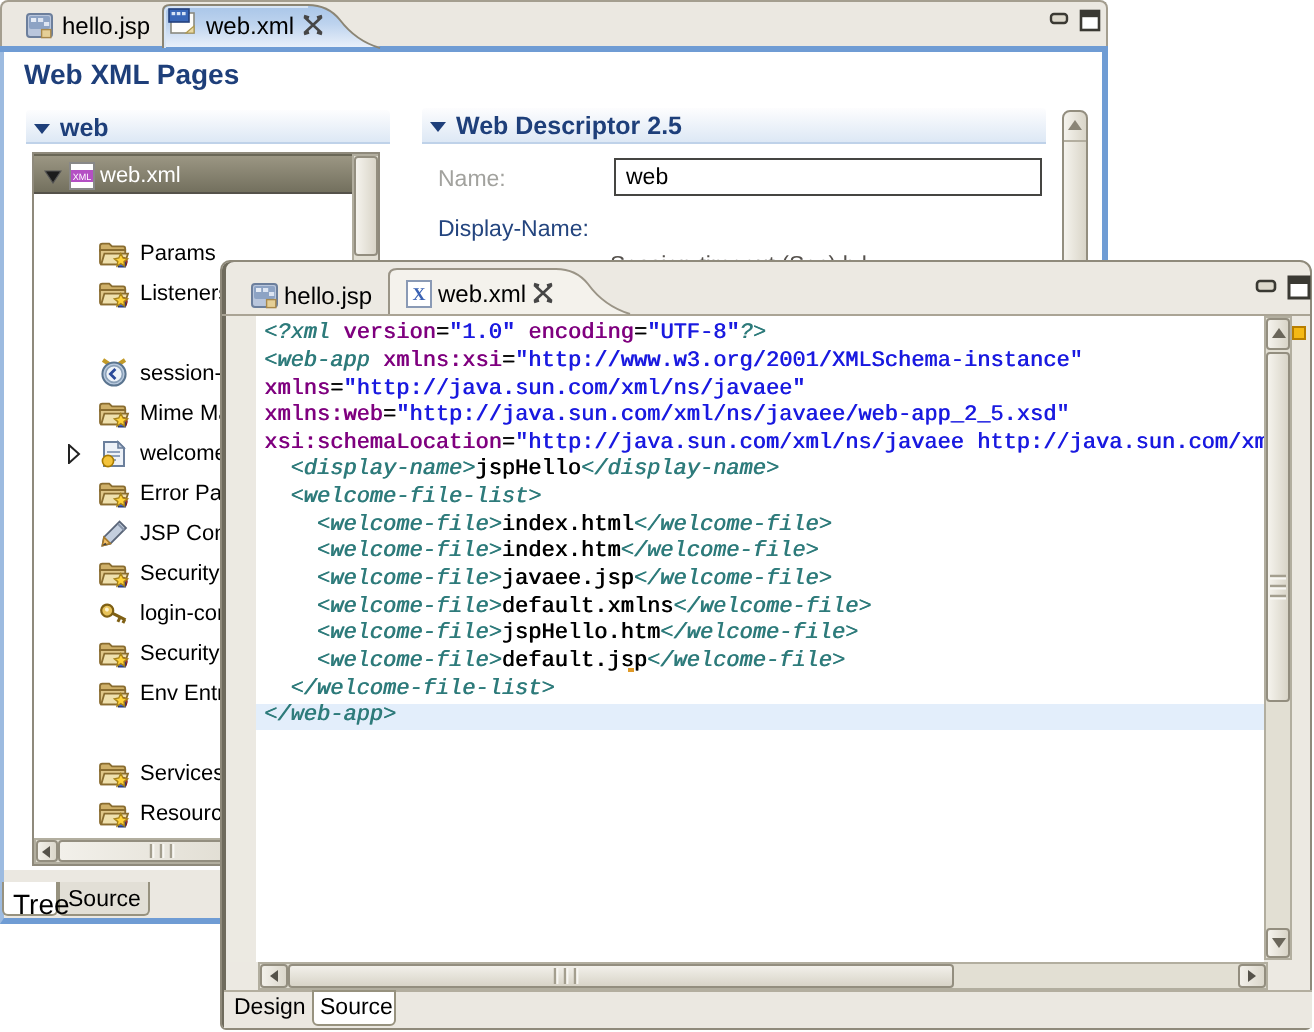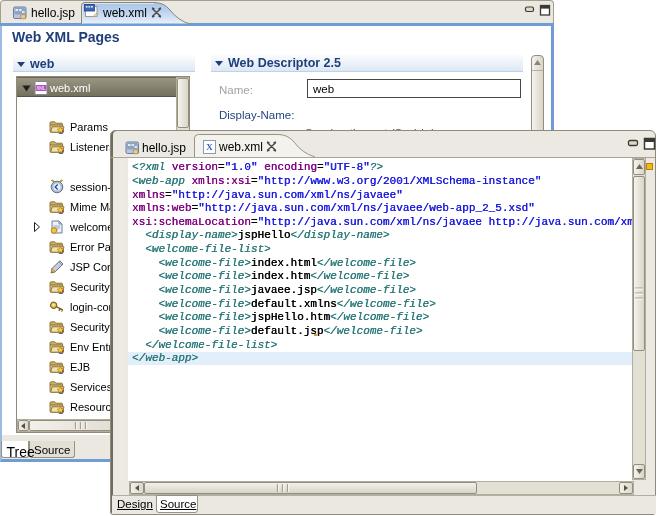--- a/index.html
+++ b/index.html
@@ -58,21 +58,21 @@
 #fruler { left:3px; top:27px; width:11px; height:323px; background:#eceae2; }
 pre.code { position:absolute; left:4px; top:3.2px; text-shadow:0.35px 0 0 currentColor;
   font-family:"Liberation Mono", monospace; font-size:11px; line-height:13.66px; }
 pre.code b { font-weight:normal; color:#000; }
 .tg { color:#2e7b7b;font-style:italic; } 
 .at { color:#7f007f; } 
 .st { color:#1a1ae0; } 
 #hiline { left:0px; top:193.5px; width:504px; height:13.7px; background:#e3eefb; }
 
 
-.btab { position:absolute; font-size:12px; color:#000;text-decoration:underline; }
+.btab { position:absolute; font-size:12px; color:#000; }
 </style>
 </head>
 <body>
 <div id="stage">
 
   <div id="backwin" class="abs">
     <div id="btabbar" class="abs"></div>
     <div id="bblueline" class="abs"></div>
     <div id="bcontent" class="abs"></div>
 
@@ -247,31 +247,20 @@
       <div class="abs trow" style="top:260px">
           <svg class="abs" style="left:32px;top:3px" width="16" height="14" viewBox="0 0 16 14">
 <path d="M1,3 Q1,1.8 2.2,1.8 L5.6,1.8 L7,3.2 L12.6,3.2 Q13.6,3.2 13.6,4.4 L13.6,5.4 L1,5.4 Z" fill="#cfb069" stroke="#8a6d30" stroke-width="0.9"></path>
 <path d="M1,5 L13.6,5 L13.6,11 Q13.6,12.2 12.4,12.2 L2.2,12.2 Q1,12.2 1,11 Z" fill="#dfc687" stroke="#8a6d30" stroke-width="0.9"></path>
 <path d="M3.2,6.8 L15,6.8 L13.2,12.2 L1.6,12.2 Z" fill="#efe0ad" stroke="#8a6d30" stroke-width="0.9"></path>
 <path d="M12.2,8.6 L14.4,9.4 Q14.9,11 14,12.8 L11.8,12.8 Z" fill="#d84838" stroke="#7c1c14" stroke-width="0.6"></path>
 <path d="M10.2,11 L13.6,11 L13.6,13.4 L10.2,13.4 Z" fill="#3a5fd0" stroke="#20306c" stroke-width="0.6"></path>
 <path d="M11.4,6.8 L12.6,9 L14.8,9.4 L13,10.8 L13.3,13 L11.4,11.8 L9.5,13 L9.9,10.8 L8.2,9.4 L10.4,9 Z" fill="#ffd23a" stroke="#a8831a" stroke-width="0.7"></path>
 </svg>
           <span class="lbl">Env Entries</span>
-        </div>
-      <div class="abs trow" style="top:280px">
-          <svg class="abs" style="left:32px;top:3px" width="16" height="14" viewBox="0 0 16 14">
-<path d="M1,3 Q1,1.8 2.2,1.8 L5.6,1.8 L7,3.2 L12.6,3.2 Q13.6,3.2 13.6,4.4 L13.6,5.4 L1,5.4 Z" fill="#cfb069" stroke="#8a6d30" stroke-width="0.9"></path>
-<path d="M1,5 L13.6,5 L13.6,11 Q13.6,12.2 12.4,12.2 L2.2,12.2 Q1,12.2 1,11 Z" fill="#dfc687" stroke="#8a6d30" stroke-width="0.9"></path>
-<path d="M3.2,6.8 L15,6.8 L13.2,12.2 L1.6,12.2 Z" fill="#efe0ad" stroke="#8a6d30" stroke-width="0.9"></path>
-<path d="M12.2,8.6 L14.4,9.4 Q14.9,11 14,12.8 L11.8,12.8 Z" fill="#d84838" stroke="#7c1c14" stroke-width="0.6"></path>
-<path d="M10.2,11 L13.6,11 L13.6,13.4 L10.2,13.4 Z" fill="#3a5fd0" stroke="#20306c" stroke-width="0.6"></path>
-<path d="M11.4,6.8 L12.6,9 L14.8,9.4 L13,10.8 L13.3,13 L11.4,11.8 L9.5,13 L9.9,10.8 L8.2,9.4 L10.4,9 Z" fill="#ffd23a" stroke="#a8831a" stroke-width="0.7"></path>
-</svg>
-          <span class="lbl">EJB</span>
         </div>
       <div class="abs trow" style="top:300px">
           <svg class="abs" style="left:32px;top:3px" width="16" height="14" viewBox="0 0 16 14">
 <path d="M1,3 Q1,1.8 2.2,1.8 L5.6,1.8 L7,3.2 L12.6,3.2 Q13.6,3.2 13.6,4.4 L13.6,5.4 L1,5.4 Z" fill="#cfb069" stroke="#8a6d30" stroke-width="0.9"></path>
 <path d="M1,5 L13.6,5 L13.6,11 Q13.6,12.2 12.4,12.2 L2.2,12.2 Q1,12.2 1,11 Z" fill="#dfc687" stroke="#8a6d30" stroke-width="0.9"></path>
 <path d="M3.2,6.8 L15,6.8 L13.2,12.2 L1.6,12.2 Z" fill="#efe0ad" stroke="#8a6d30" stroke-width="0.9"></path>
 <path d="M12.2,8.6 L14.4,9.4 Q14.9,11 14,12.8 L11.8,12.8 Z" fill="#d84838" stroke="#7c1c14" stroke-width="0.6"></path>
 <path d="M10.2,11 L13.6,11 L13.6,13.4 L10.2,13.4 Z" fill="#3a5fd0" stroke="#20306c" stroke-width="0.6"></path>
 <path d="M11.4,6.8 L12.6,9 L14.8,9.4 L13,10.8 L13.3,13 L11.4,11.8 L9.5,13 L9.9,10.8 L8.2,9.4 L10.4,9 Z" fill="#ffd23a" stroke="#a8831a" stroke-width="0.7"></path>
 </svg>

